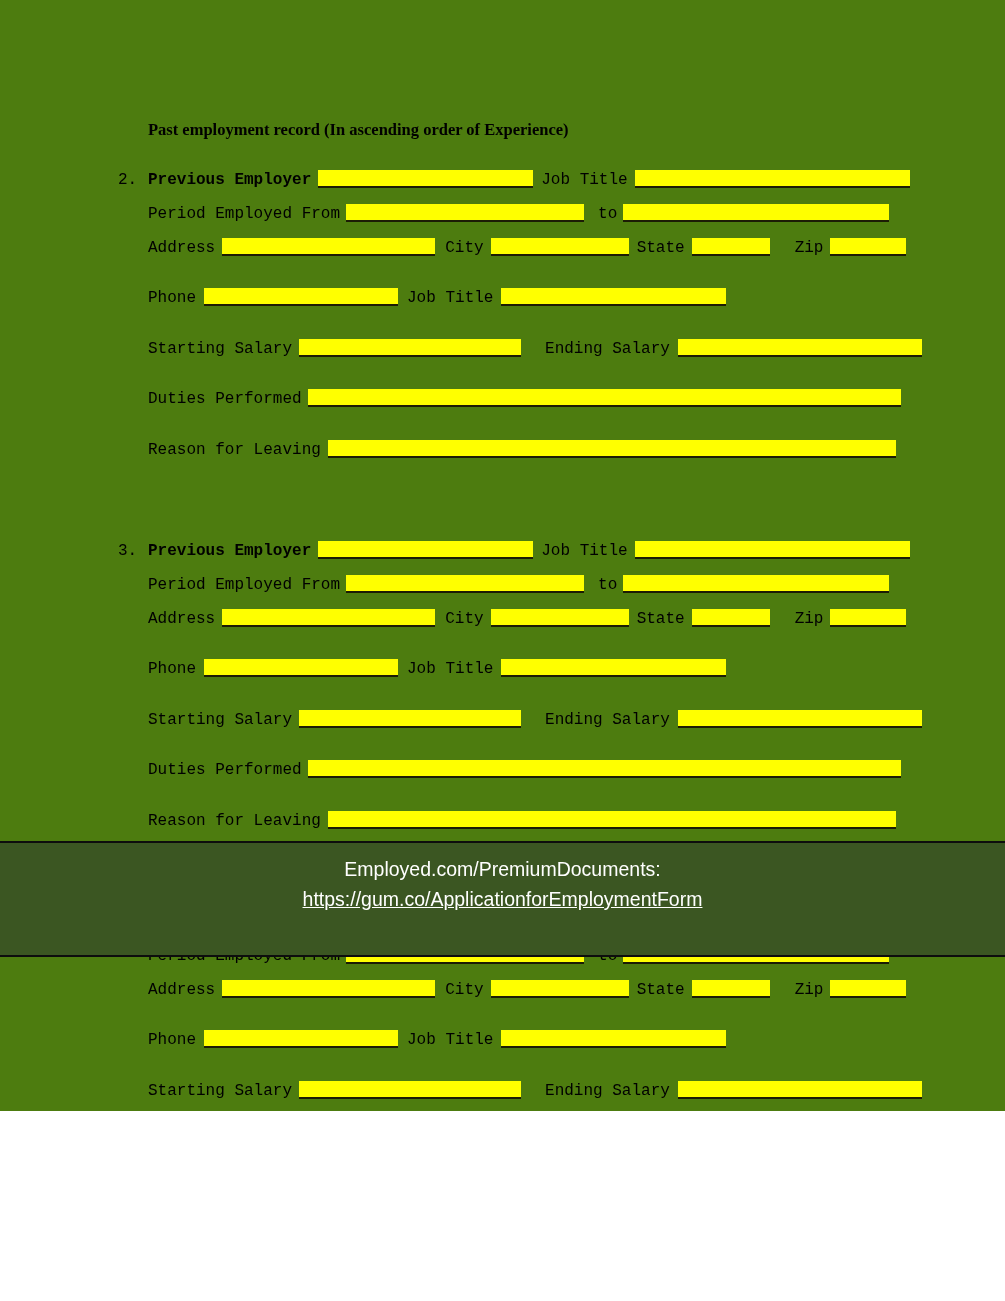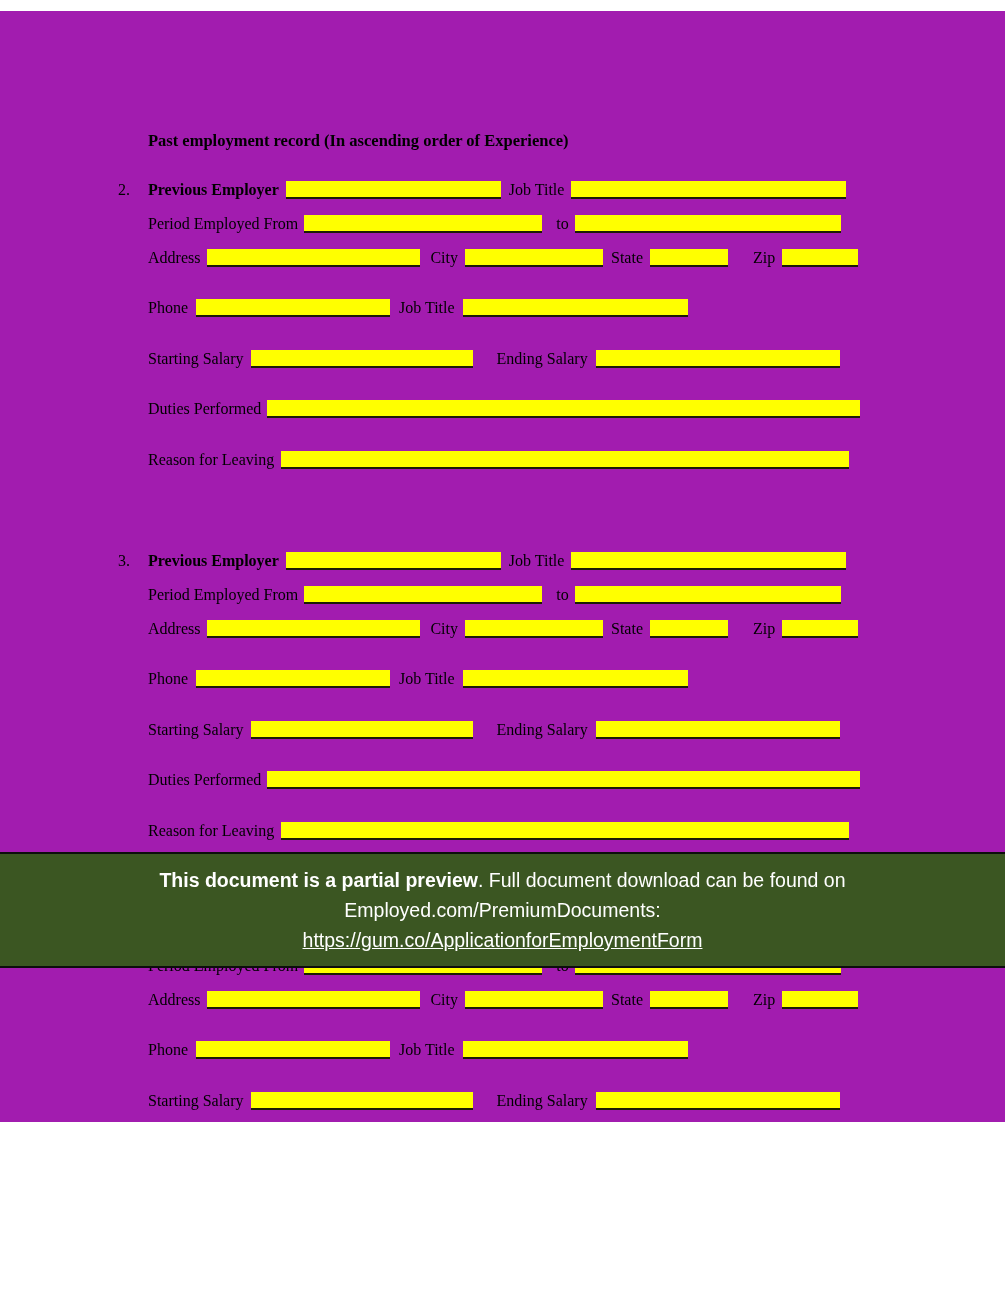--- a/index.html
+++ b/index.html
@@ -1,30 +1,29 @@
 <!DOCTYPE html>
 <html><head>
 <meta charset="utf-8">
 <style>
   html,body{margin:0;padding:0;background:#ffffff;}
   .page{
     position:relative;
     width:1005px;height:1111px;
-    background:#a21caf;
+    background:#4d7c0f;
     overflow:hidden;
     font-family:"Liberation Serif","DejaVu Serif",serif;
     color:#000000;
-    margin-top:11px;
   }
   .doc-title{
     position:absolute;left:148px;top:120px;
     font-size:16.5px;font-weight:bold;white-space:nowrap;
   }
   .row{
-    position:absolute;white-space:nowrap;font-size:0;height:19px;
+    position:absolute;white-space:nowrap;font-size:0;height:19px;font-family:Liberation Mono, monospace;
   }
   .num{display:inline-block;width:30px;font-size:16px;vertical-align:baseline;}
   .lbl{font-size:16px;vertical-align:baseline;}
   .lbl.b{font-weight:bold;}
   .fld{
     display:inline-block;
     height:16px;
     background:#ffff00;
     border-bottom:2px solid #1c1c04;
     vertical-align:-4px;
@@ -85,20 +84,19 @@
 
   <div>
     <div class="row" style="left:148px;top:946px;"><span class="lbl">Period Employed From</span><span class="fld" style="width:238px;margin-left:6px;"></span><span class="lbl" style="margin-left:14px;">to</span><span class="fld" style="width:266px;margin-left:6px;"></span></div>
     <div class="row" style="left:148px;top:980px;"><span class="lbl">Address</span><span class="fld" style="width:213px;margin-left:7px;"></span><span class="lbl" style="margin-left:10px;">City</span><span class="fld" style="width:138px;margin-left:7px;"></span><span class="lbl" style="margin-left:8px;">State</span><span class="fld" style="width:78px;margin-left:7px;"></span><span class="lbl" style="margin-left:25px;">Zip</span><span class="fld" style="width:76px;margin-left:7px;"></span></div>
     <div class="row" style="left:148px;top:1030px;"><span class="lbl">Phone</span><span class="fld" style="width:194px;margin-left:8px;"></span><span class="lbl" style="margin-left:9px;">Job Title</span><span class="fld" style="width:225px;margin-left:8px;"></span></div>
     <div class="row" style="left:148px;top:1081px;"><span class="lbl">Starting Salary</span><span class="fld" style="width:222px;margin-left:7px;"></span><span class="lbl" style="margin-left:24px;">Ending Salary</span><span class="fld" style="width:244px;margin-left:8px;"></span></div>
     <div class="row" style="left:148px;top:1131px;"><span class="lbl">Duties Performed</span><span class="fld" style="width:593px;margin-left:6px;"></span></div>
   </div>
 
   <div class="banner">
-    <div><span class="b1b">This document is a partial preview</span><span>. Full document download can be found on</span></div>
     <div>Employed.com/PremiumDocuments:</div>
     <div><span class="link">https://gum.co/ApplicationforEmploymentForm</span></div>
   </div>
 
   <div class="watermark">Created by 2JPEG | www.2jpeg.com</div>
 
 </div>
 
 </body></html>

